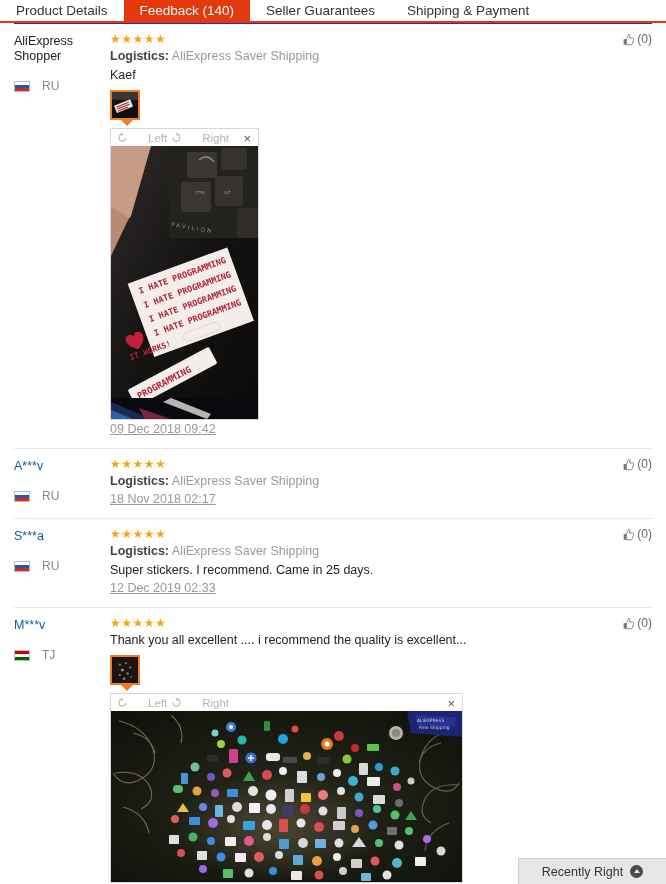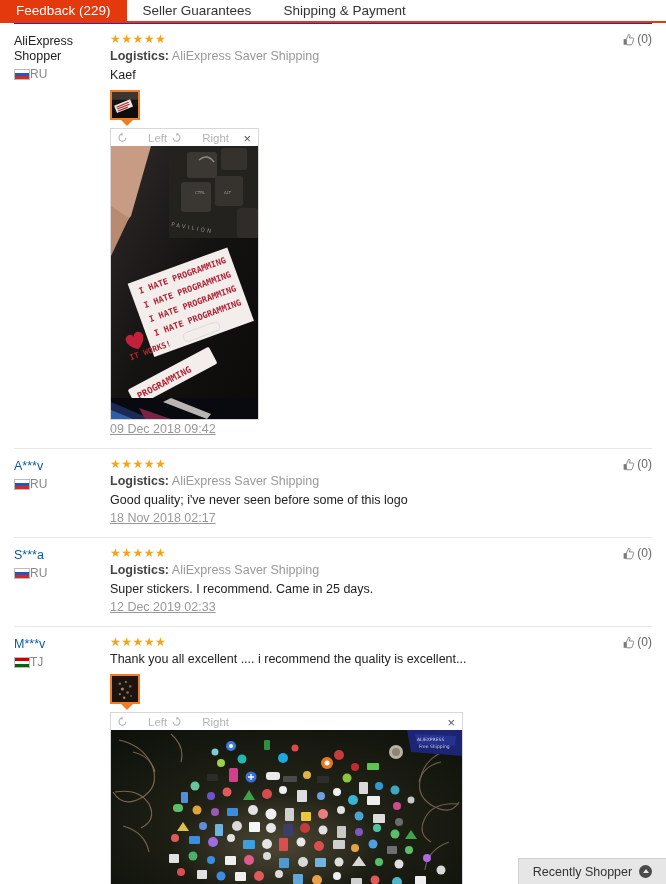--- a/index.html
+++ b/index.html
@@ -52,26 +52,26 @@
   }
   .rv-name {
     font-size: 12.5px;
     color: #0d5ba5;
     line-height: 15px;
     font-weight: normal;
     word-break: break-word;
   }
   .rv-name.plain { color: #222; }
   .rv-country {
-    margin-top: 3px;
+    margin-top: 15px;
     font-size: 12px;
     color: #888;
     display: flex;
     align-items: center;
-    gap: 0;
+    gap: 12px;
   }
   .flag {
     display: inline-block;
     width: 16px; height: 11px;
     border: 1px solid #bbb;
     position: relative;
     overflow: hidden;
     flex: 0 0 16px;
   }
   .flag i { display:block; width:100%; height:33.4%; }
@@ -218,21 +218,22 @@
     border-bottom: 4px solid #e6e6e6;
     margin-bottom:1px;
   }
 </style>
 </head>
 <body>
 
 <div id="page">
 
   <div class="tabbar">
-    <div class="tab active">Feedback (229)</div>
+    <div class="tab">Product Details</div>
+    <div class="tab active">Feedback (140)</div>
     <div class="tab">Seller Guarantees</div>
     <div class="tab">Shipping &amp; Payment</div>
   </div>
 
   <div class="feedback-list">
 
     <div class="review">
       <div class="rv-user">
         <div class="rv-name plain">AliExpress Shopper</div>
         <div class="rv-country">
@@ -366,21 +367,20 @@
             </span>
           <span>RU</span>
         </div>
       </div>
       <div class="rv-body">
         <div class="stars">★★★★★</div>
         <div class="logistics">
           <b>Logistics:</b>
           <span>AliExpress Saver Shipping</span>
         </div>
-        <div class="rv-text">Good quality; i've never seen before some of this logo</div>
         <div class="rv-date">18 Nov 2018 02:17</div>
       </div>
       <div class="helpful">
         <svg class="thumb-ico" viewBox="0 0 16 16">
           <path d="M2 7.5h3v7H2z" fill="#7a7a7a"></path>
           <path d="M5.5 7.5 L8.2 1.6 c1.4 0 1.9 1 1.5 2.2 L9.1 6.1 h4.1 c0.9 0 1.4 0.8 1.1 1.6 l-1.5 5.2 c-0.2 0.9 -0.8 1.6 -1.8 1.6 H5.5 z" fill="none" stroke="#7a7a7a" stroke-width="1.1"></path>
         </svg>
         <span>(0)</span>
       </div>
     </div>
@@ -637,19 +637,19 @@
           <path d="M2 7.5h3v7H2z" fill="#7a7a7a"></path>
           <path d="M5.5 7.5 L8.2 1.6 c1.4 0 1.9 1 1.5 2.2 L9.1 6.1 h4.1 c0.9 0 1.4 0.8 1.1 1.6 l-1.5 5.2 c-0.2 0.9 -0.8 1.6 -1.8 1.6 H5.5 z" fill="none" stroke="#7a7a7a" stroke-width="1.1"></path>
         </svg>
         <span>(0)</span>
       </div>
     </div>
 
   </div>
 
   <div class="recently">
-    <span>Recently Shopper</span>
+    <span>Recently Right</span>
     <span class="chev-circle">
         <span></span>
       </span>
   </div>
 
 </div>
 
 </body></html>

